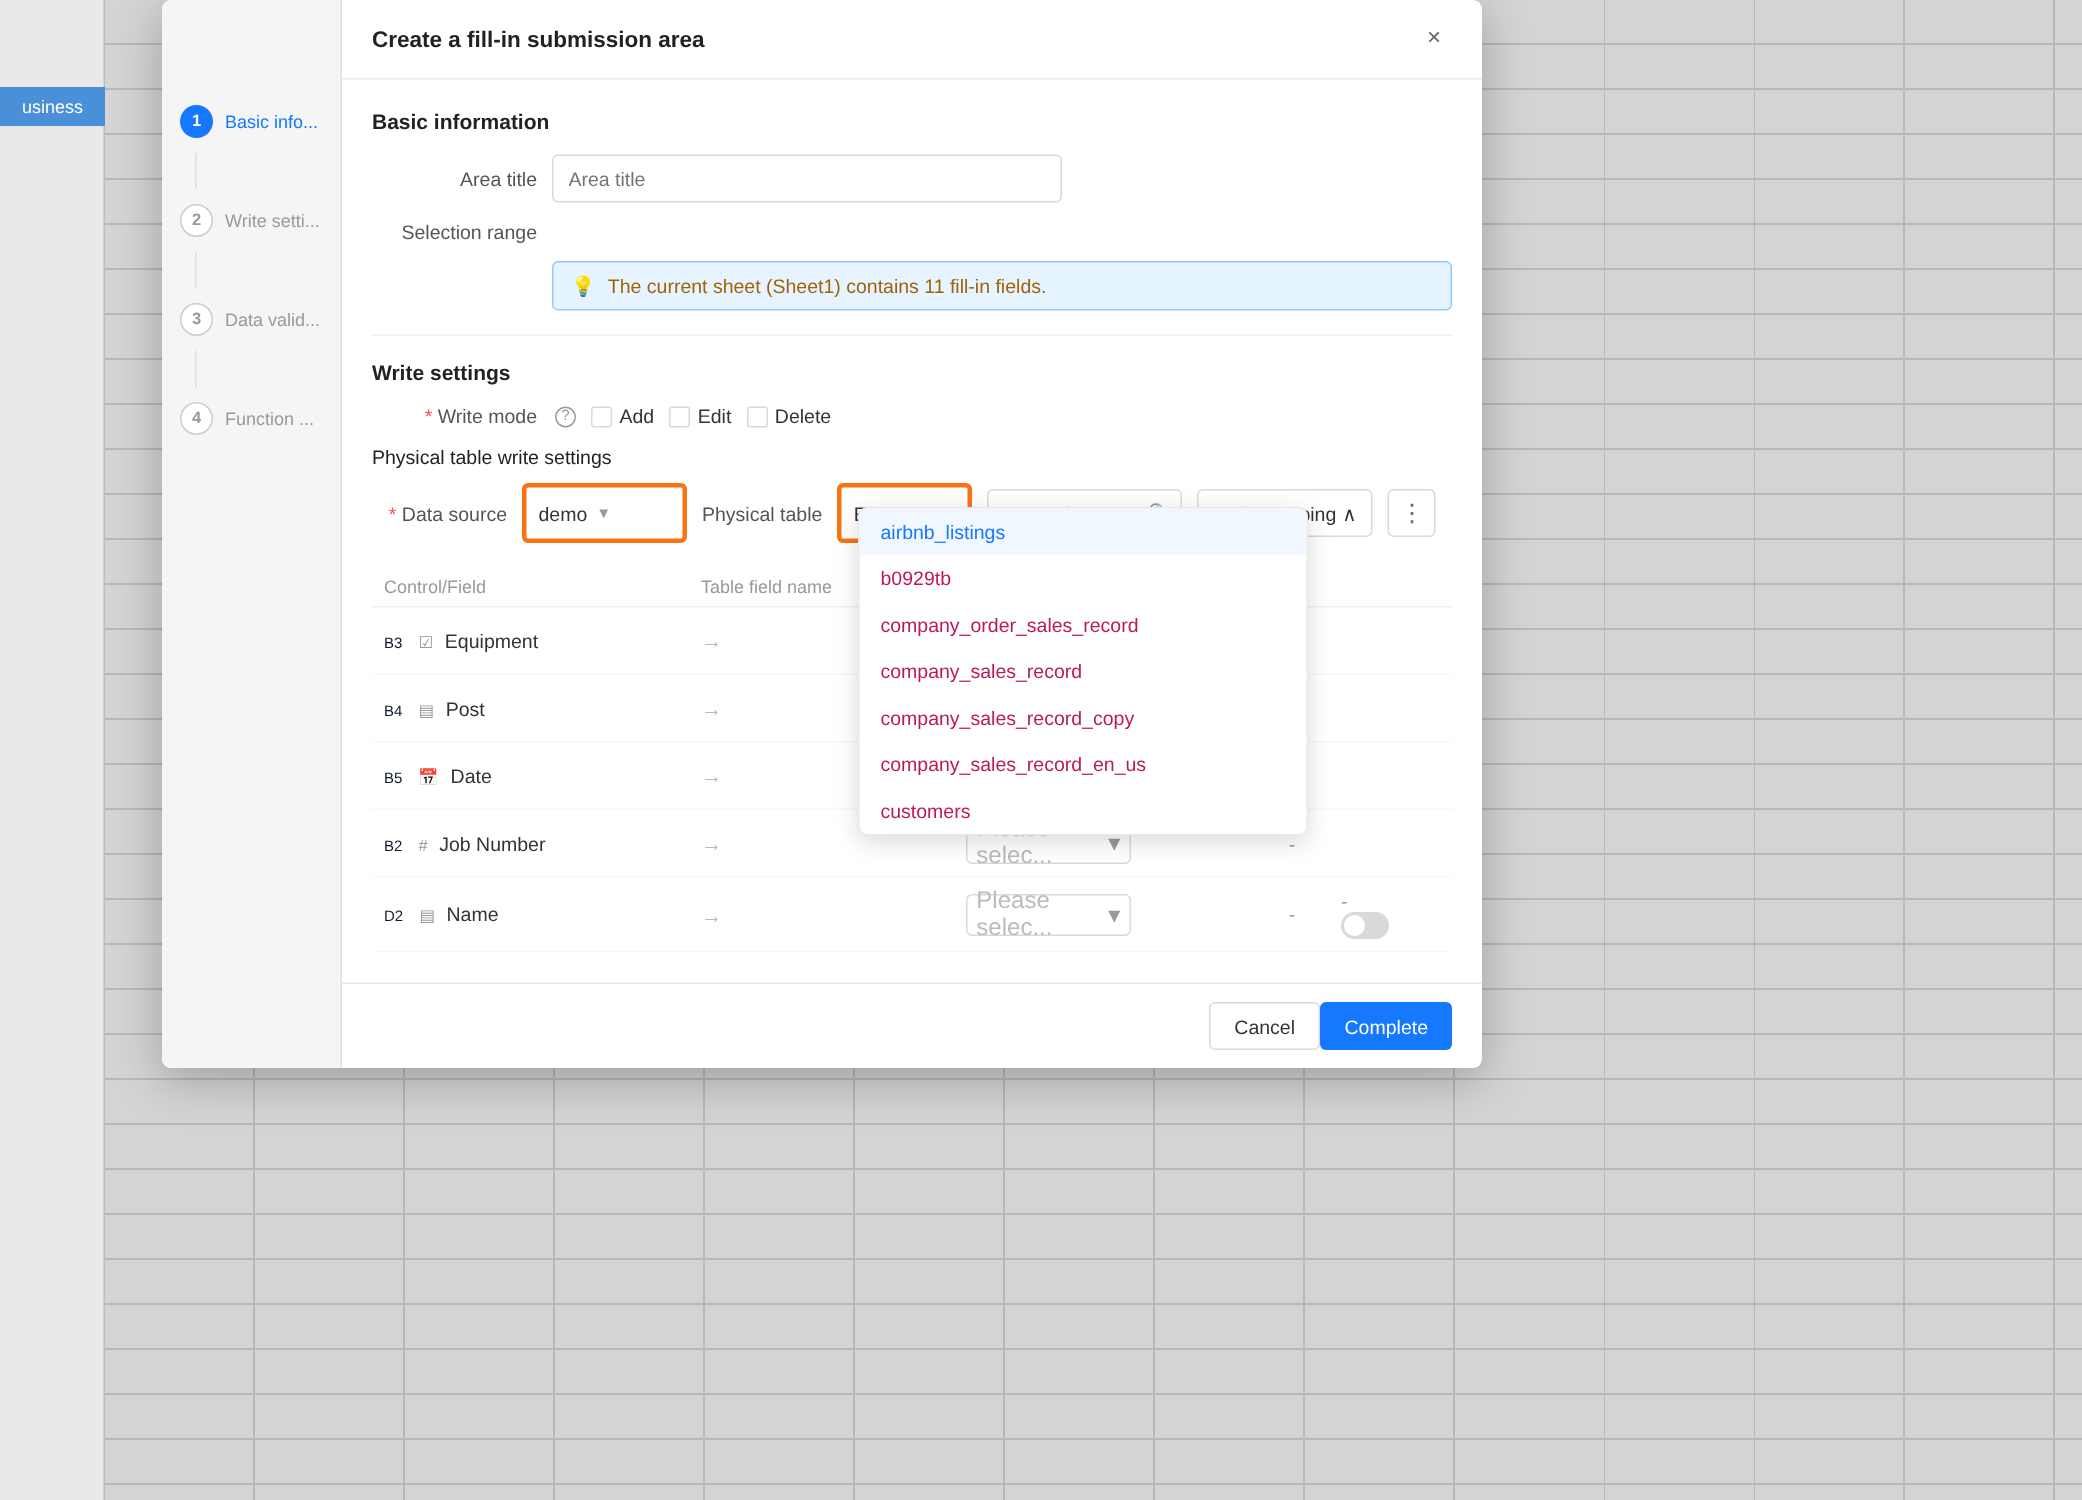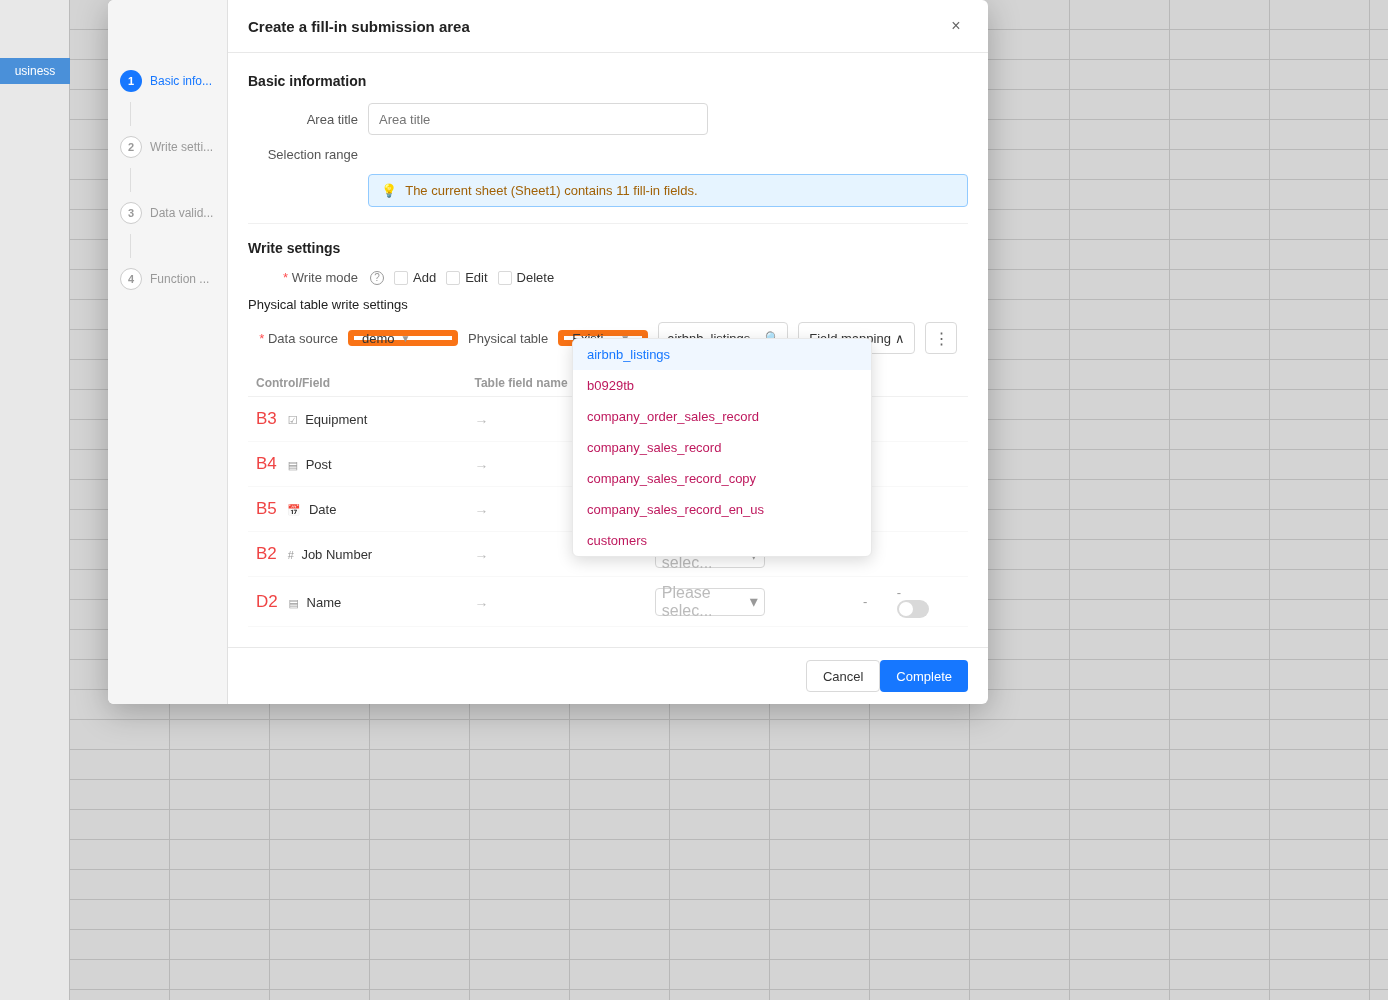--- a/index.html
+++ b/index.html
@@ -313,22 +313,22 @@
     
     .table-settings-row {
       display: flex;
       align-items: center;
       gap: 10px;
       margin-bottom: 16px;
       flex-wrap: wrap;
     }
 
     .select-dropdown {
-      height: 16px;
-      border: 6px solid #f97316;
+      height: 40px;
+      border: 3px solid #f97316;
       border-radius: 4px;
       padding: 0 8px;
       font-size: 13px;
       color: #333;
       background: white;
       display: flex;
       align-items: center;
       gap: 6px;
       cursor: pointer;
       position: relative;
@@ -397,35 +397,35 @@
 
     
     .field-table {
       width: 100%;
       border-collapse: collapse;
     }
 
     .field-table th {
       font-size: 12px;
       color: #999;
-      font-weight: 700;
+      font-weight: 400;
       padding: 6px 8px;
       text-align: left;
       border-bottom: 1px solid #f0f0f0;
     }
 
     .field-table td {
       padding: 8px 8px;
       border-bottom: 1px solid #f8f8f8;
       vertical-align: middle;
     }
 
     .cell-ref {
-      font-size: 17px;
-      color: #ef4444;
+      font-size: 10px;
+      color: #0f172a;
     }
 
     .field-icon {
       color: #999;
       font-size: 11px;
       margin-right: 4px;
     }
 
     .field-name {
       font-size: 13px;

